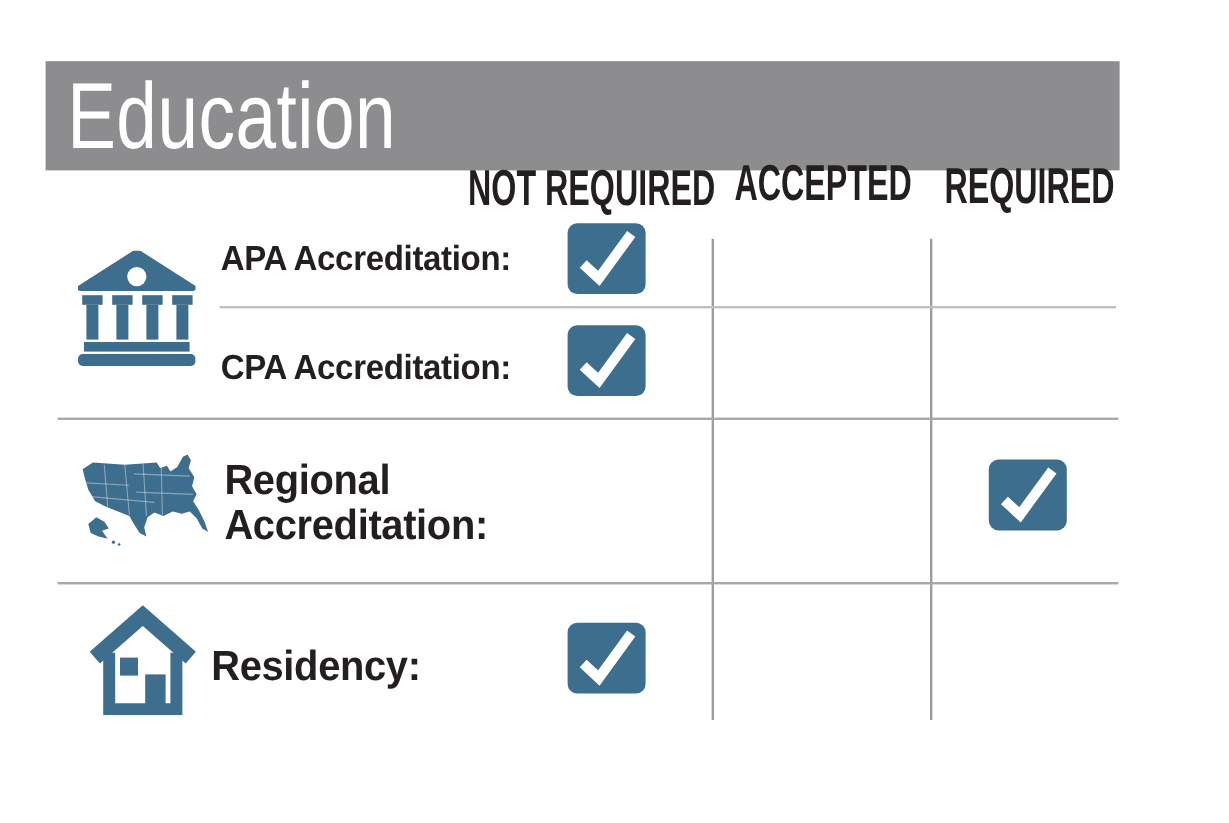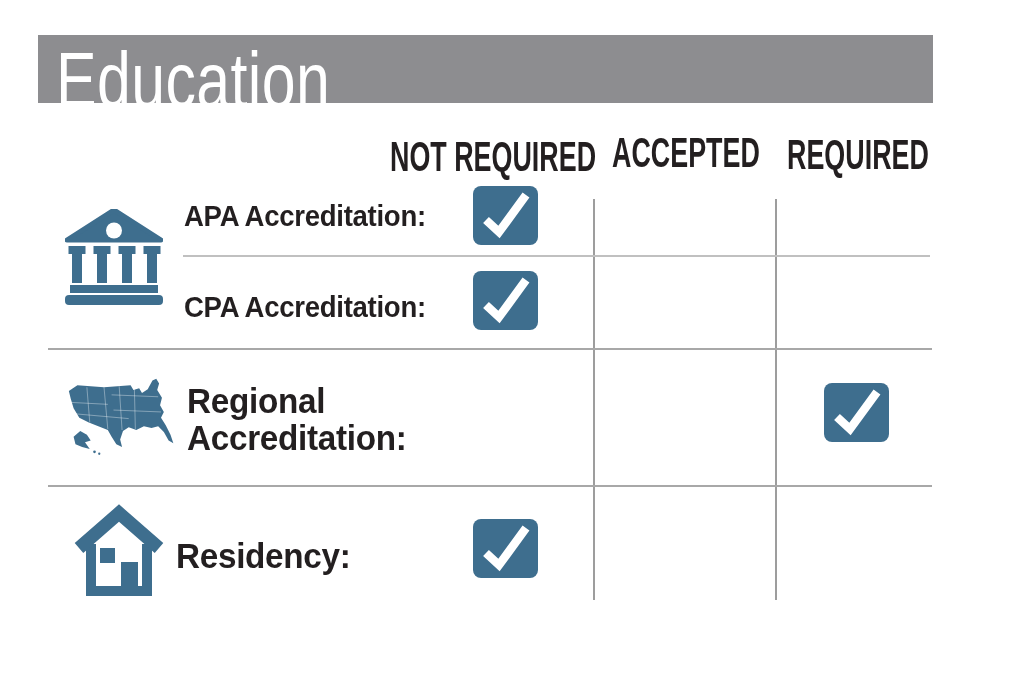--- a/index.html
+++ b/index.html
@@ -2,21 +2,21 @@
 <html style="--accent: #3E6E8E; --header_bg: #8D8D90; --header_text: #FFFFFF; --text: #231F20; --line: #A8A8A8;"><head>
 <meta charset="utf-8">
 <style>
   :root{
     --accent:#3E6E8E; --header_bg:#8D8D90; --header_text:#FFFFFF;
     --text:#231F20; --line:#A8A8A8; --line_light:#C0C0C0; --vline:#9D9D9D;
   }
   html,body{margin:0;padding:0;background:#fff;}
   .canvas{position:relative;width:1024px;height:686px;background:#fff;overflow:hidden;
           font-family:"Liberation Sans", sans-serif;color:var(--text);}
-  .header-bar{position:absolute;left:38px;top:35px;width:895px;height:68px;background:var(--header_bg);}
+  .header-bar{position:absolute;left:38px;top:51px;width:895px;height:91px;background:var(--header_bg);}
   .title{position:absolute;left:18px;top:1px;margin:0;font-size:78px;line-height:88px;font-weight:400;
          color:var(--header_text);transform:scaleX(0.78);transform-origin:left center;white-space:nowrap;letter-spacing:0.5px;}
   .colh{position:absolute;font-size:42px;line-height:42px;font-weight:700;color:var(--text);
         transform:scaleX(0.64);transform-origin:left top;white-space:nowrap;letter-spacing:0px;}
   .colh.c1{left:390px;top:136px;}
   .colh.c2{left:612px;top:132px;}
   .colh.c3{left:787px;top:134px;}
   .vline{position:absolute;width:2px;background:var(--vline);top:199px;height:401px;}
   .vline.v1{left:593px;} .vline.v2{left:775px;}
   .hline{position:absolute;height:2px;background:var(--line);}

